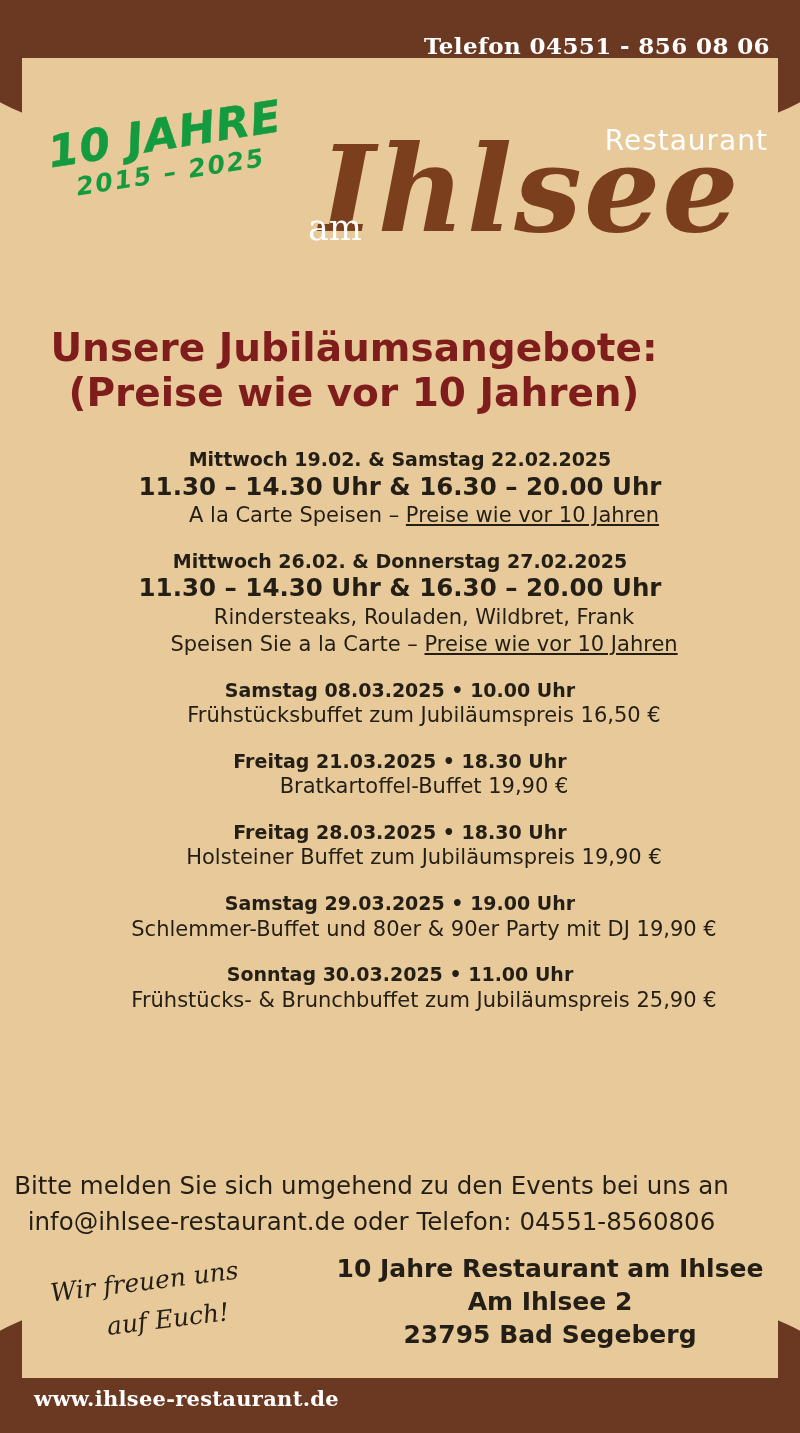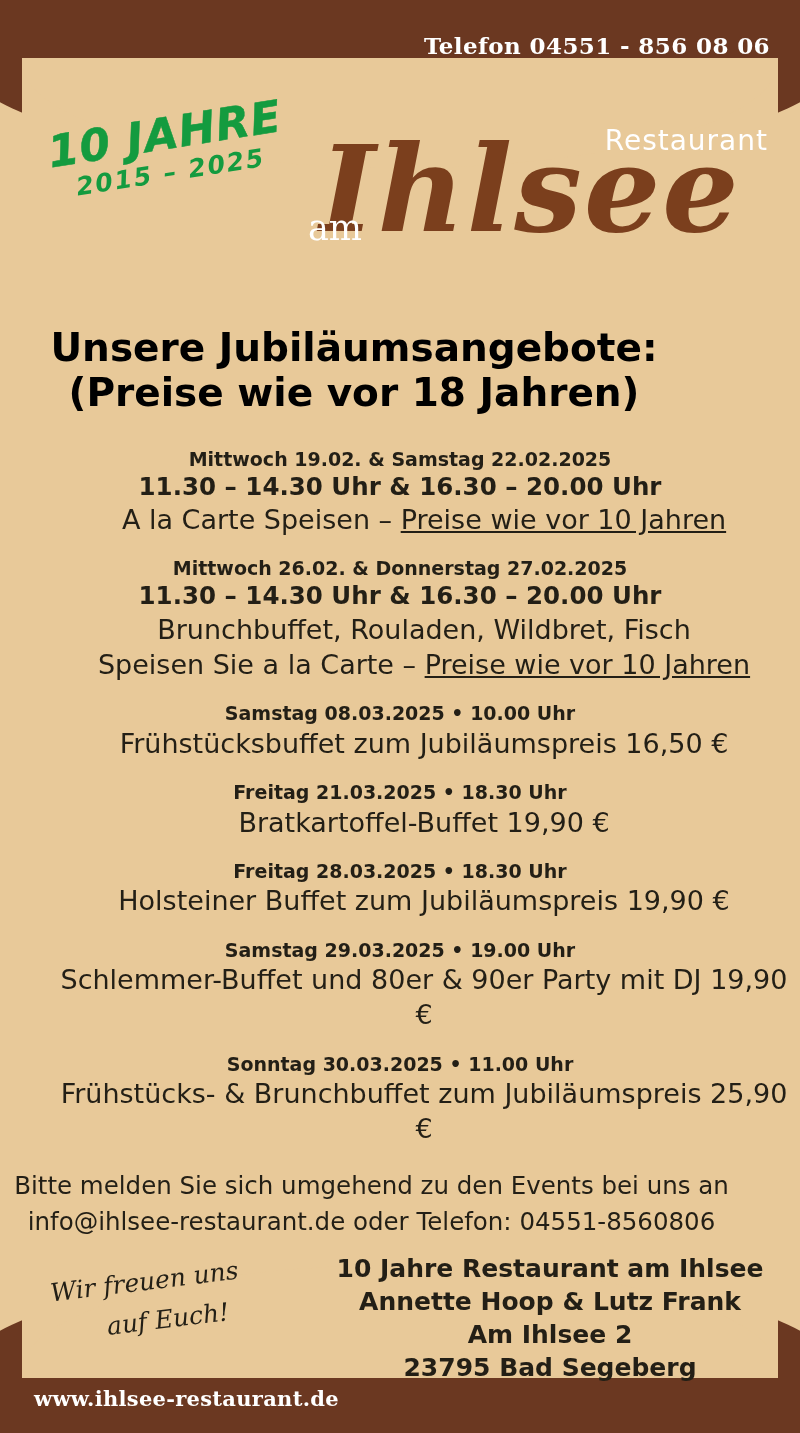--- a/index.html
+++ b/index.html
@@ -194,21 +194,21 @@
     letter-spacing: 2px;
   }
 
   
   .headline {
     position: absolute;
     top: 326px;
     left: 0;
     width: 708px;
     text-align: center;
-    color: #000000;
+    color: #7f1d1d;
     font-weight: bold;
     font-size: 39px;
     line-height: 1.15;
   }
 
   
   .offers {
     position: absolute;
     top: 448px;
     left: 0;
@@ -223,21 +223,21 @@
     font-weight: bold;
     font-size: 19px;
     line-height: 1.25;
   }
   .offer .o-time {
     font-weight: bold;
     font-size: 24.5px;
     line-height: 1.25;
   }
   .offer .o-desc {
-    font-size: 27px;
+    font-size: 21px;
     line-height: 1.3;
     padding-left: 48px;
   }
   .u {
     text-decoration: underline;
   }
 
   .note {
     position: absolute;
     top: 1168px;
@@ -303,35 +303,35 @@
     </div>
 
     <div class="logo">
       <div class="logo-script">Ihlsee</div>
       <div class="logo-restaurant">Restaurant</div>
       <div class="logo-am">am</div>
     </div>
 
     <div class="headline">
       <div>Unsere Jubiläumsangebote:</div>
-      <div>(Preise wie vor 18 Jahren)</div>
+      <div>(Preise wie vor 10 Jahren)</div>
     </div>
 
     <div class="offers">
 
       <div class="offer">
         <div class="o-date">Mittwoch 19.02. &amp; Samstag 22.02.2025</div>
         <div class="o-time">11.30 – 14.30 Uhr &amp; 16.30 – 20.00 Uhr</div>
         <div class="o-desc"><span>A la Carte Speisen – </span><span class="u">Preise wie vor 10 Jahren</span></div>
       </div>
 
       <div class="offer">
         <div class="o-date">Mittwoch 26.02. &amp; Donnerstag 27.02.2025</div>
         <div class="o-time">11.30 – 14.30 Uhr &amp; 16.30 – 20.00 Uhr</div>
-        <div class="o-desc">Brunchbuffet, Rouladen, Wildbret, Fisch</div>
+        <div class="o-desc">Rindersteaks, Rouladen, Wildbret, Frank</div>
         <div class="o-desc"><span>Speisen Sie a la Carte – </span><span class="u">Preise wie vor 10 Jahren</span></div>
       </div>
 
       <div class="offer">
         <div class="o-date">Samstag 08.03.2025 • 10.00 Uhr</div>
         <div class="o-desc">Frühstücksbuffet zum Jubiläumspreis 16,50 €</div>
       </div>
 
       <div class="offer">
         <div class="o-date">Freitag 21.03.2025 • 18.30 Uhr</div>
@@ -360,21 +360,20 @@
       <div>info@ihlsee-restaurant.de oder Telefon: 04551-8560806</div>
     </div>
 
     <div class="signature">
       <span>Wir freuen uns</span>
       <span class="sig2">auf Euch!</span>
     </div>
 
     <div class="address">
       <div>10 Jahre Restaurant am Ihlsee</div>
-      <div>Annette Hoop &amp; Lutz Frank</div>
       <div>Am Ihlsee 2</div>
       <div>23795 Bad Segeberg</div>
     </div>
 
     <div class="website">www.ihlsee-restaurant.de</div>
 
   </div>
 </div>
 
 </body></html>

